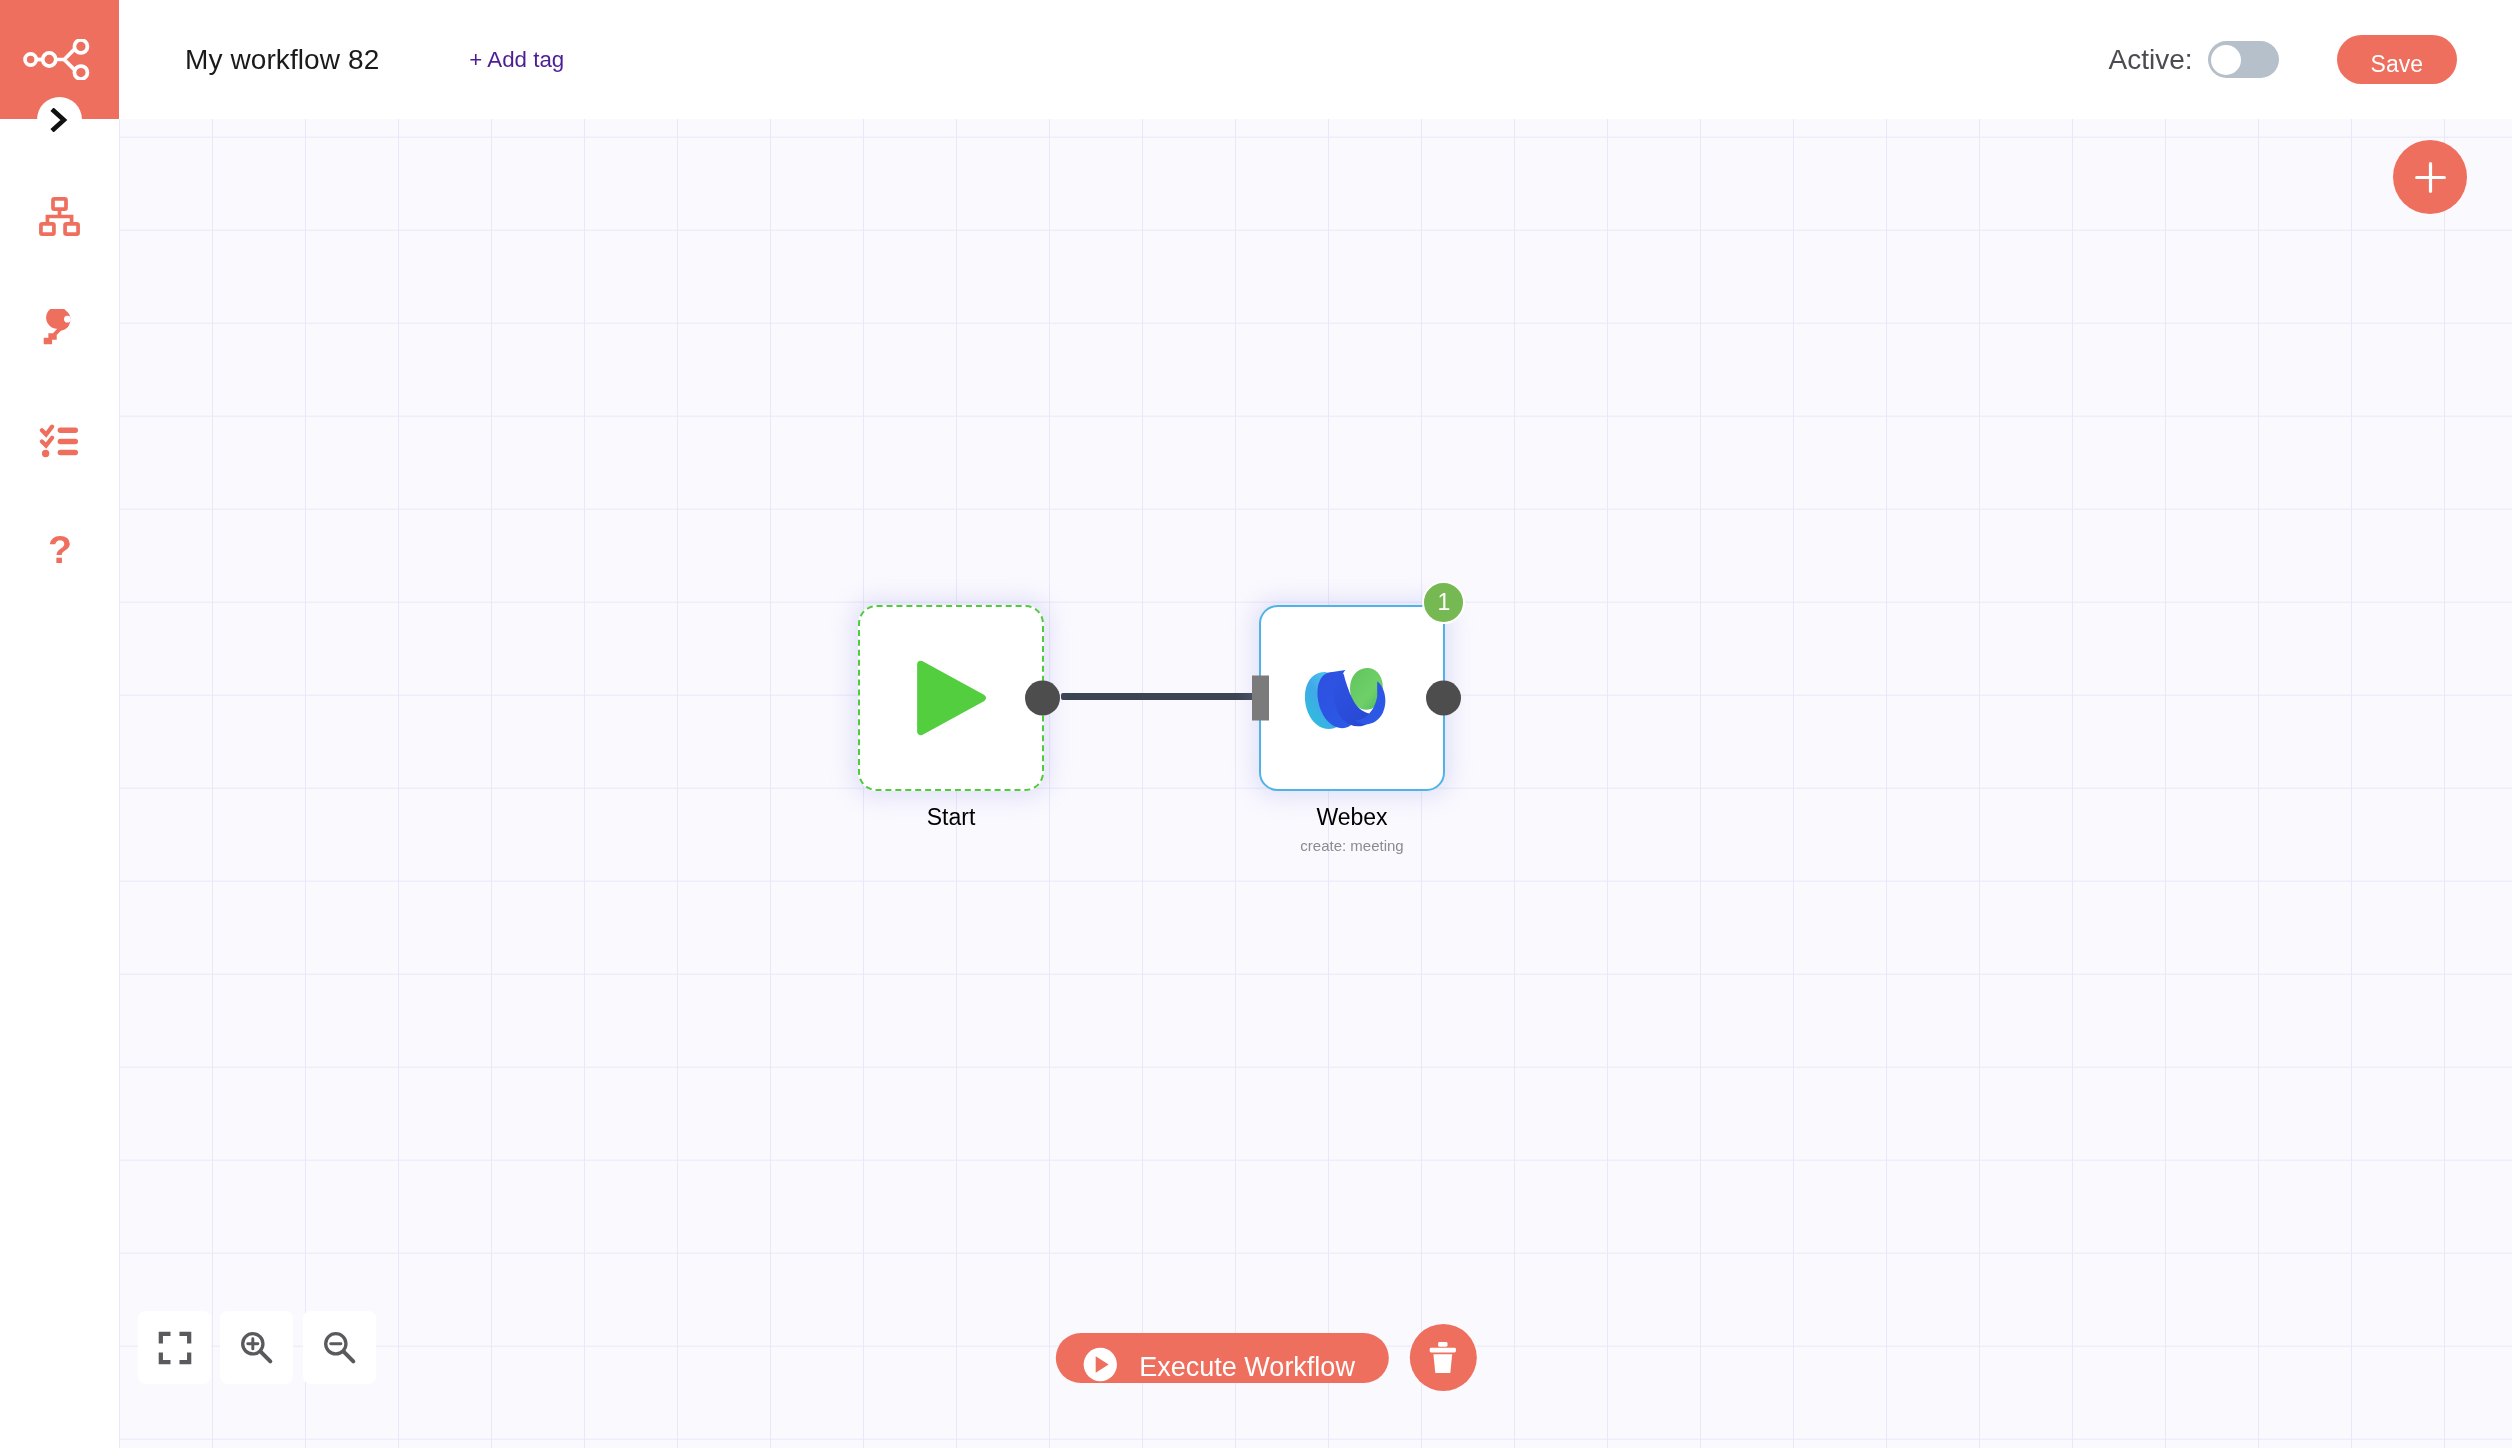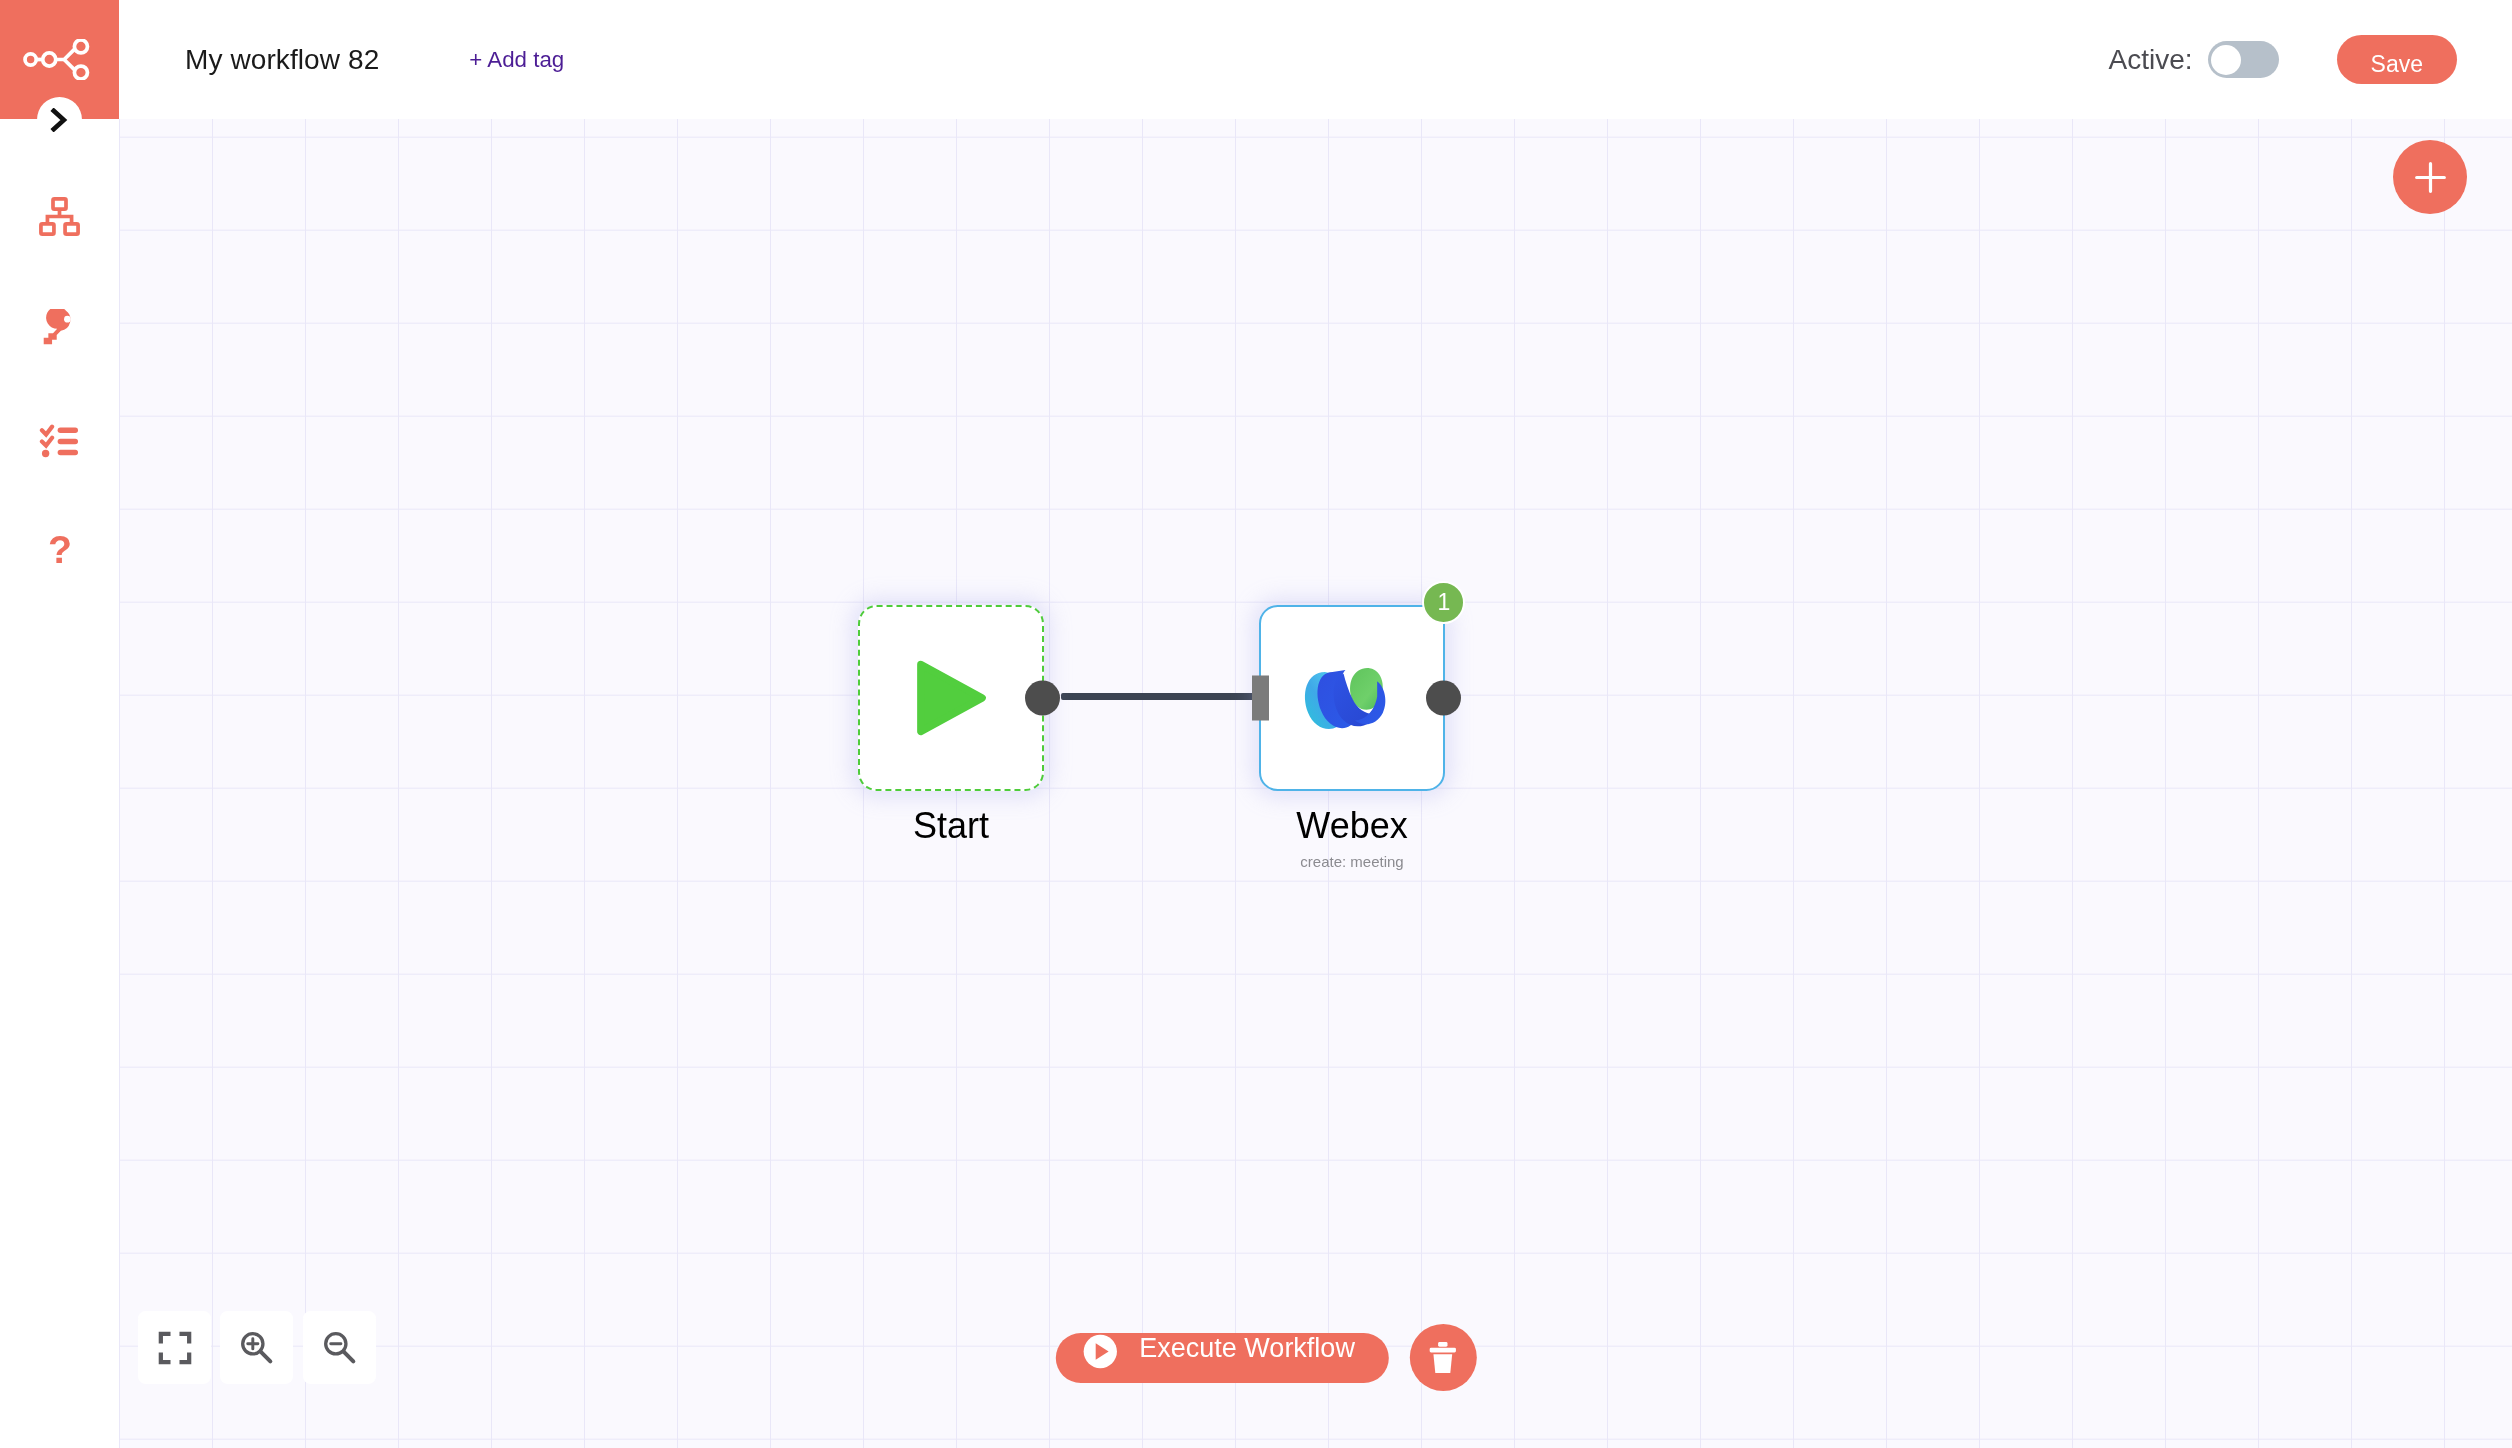--- a/index.html
+++ b/index.html
@@ -170,21 +170,21 @@
   }
   .node-caption {
     position: absolute;
     width: 391px;
     text-align: center;
     left: 50%;
     transform: translateX(-50%);
     top: 197px;
   }
   .node-caption .nname {
-    font-size: 36px;
+    font-size: 23px;
     color: #000000;
     line-height: 1.2;
     white-space: nowrap;
   }
   .node-caption .nsub {
     font-size: 15px;
     color: #8b8b90;
     margin-top: 5.6px;
     white-space: nowrap;
   }
@@ -279,21 +279,21 @@
     left: 50%;
     transform: translateX(-47.6%);
     bottom: 58px;
     display: flex;
     align-items: center;
     gap: 20.5px;
     z-index: 20;
   }
   .exec-btn {
     display: flex;
-    align-items: flex-start;
+    align-items: flex-end;
     gap: 20.5px;
     background: #ef6f5e;
     border: none;
     border-radius: 37px;
     height: 50px;
     padding: 0 34px 0 26px;
     color: #ffffff;
     font-size: 27px;
     font-family: "Liberation Sans", sans-serif;
     cursor: pointer;

